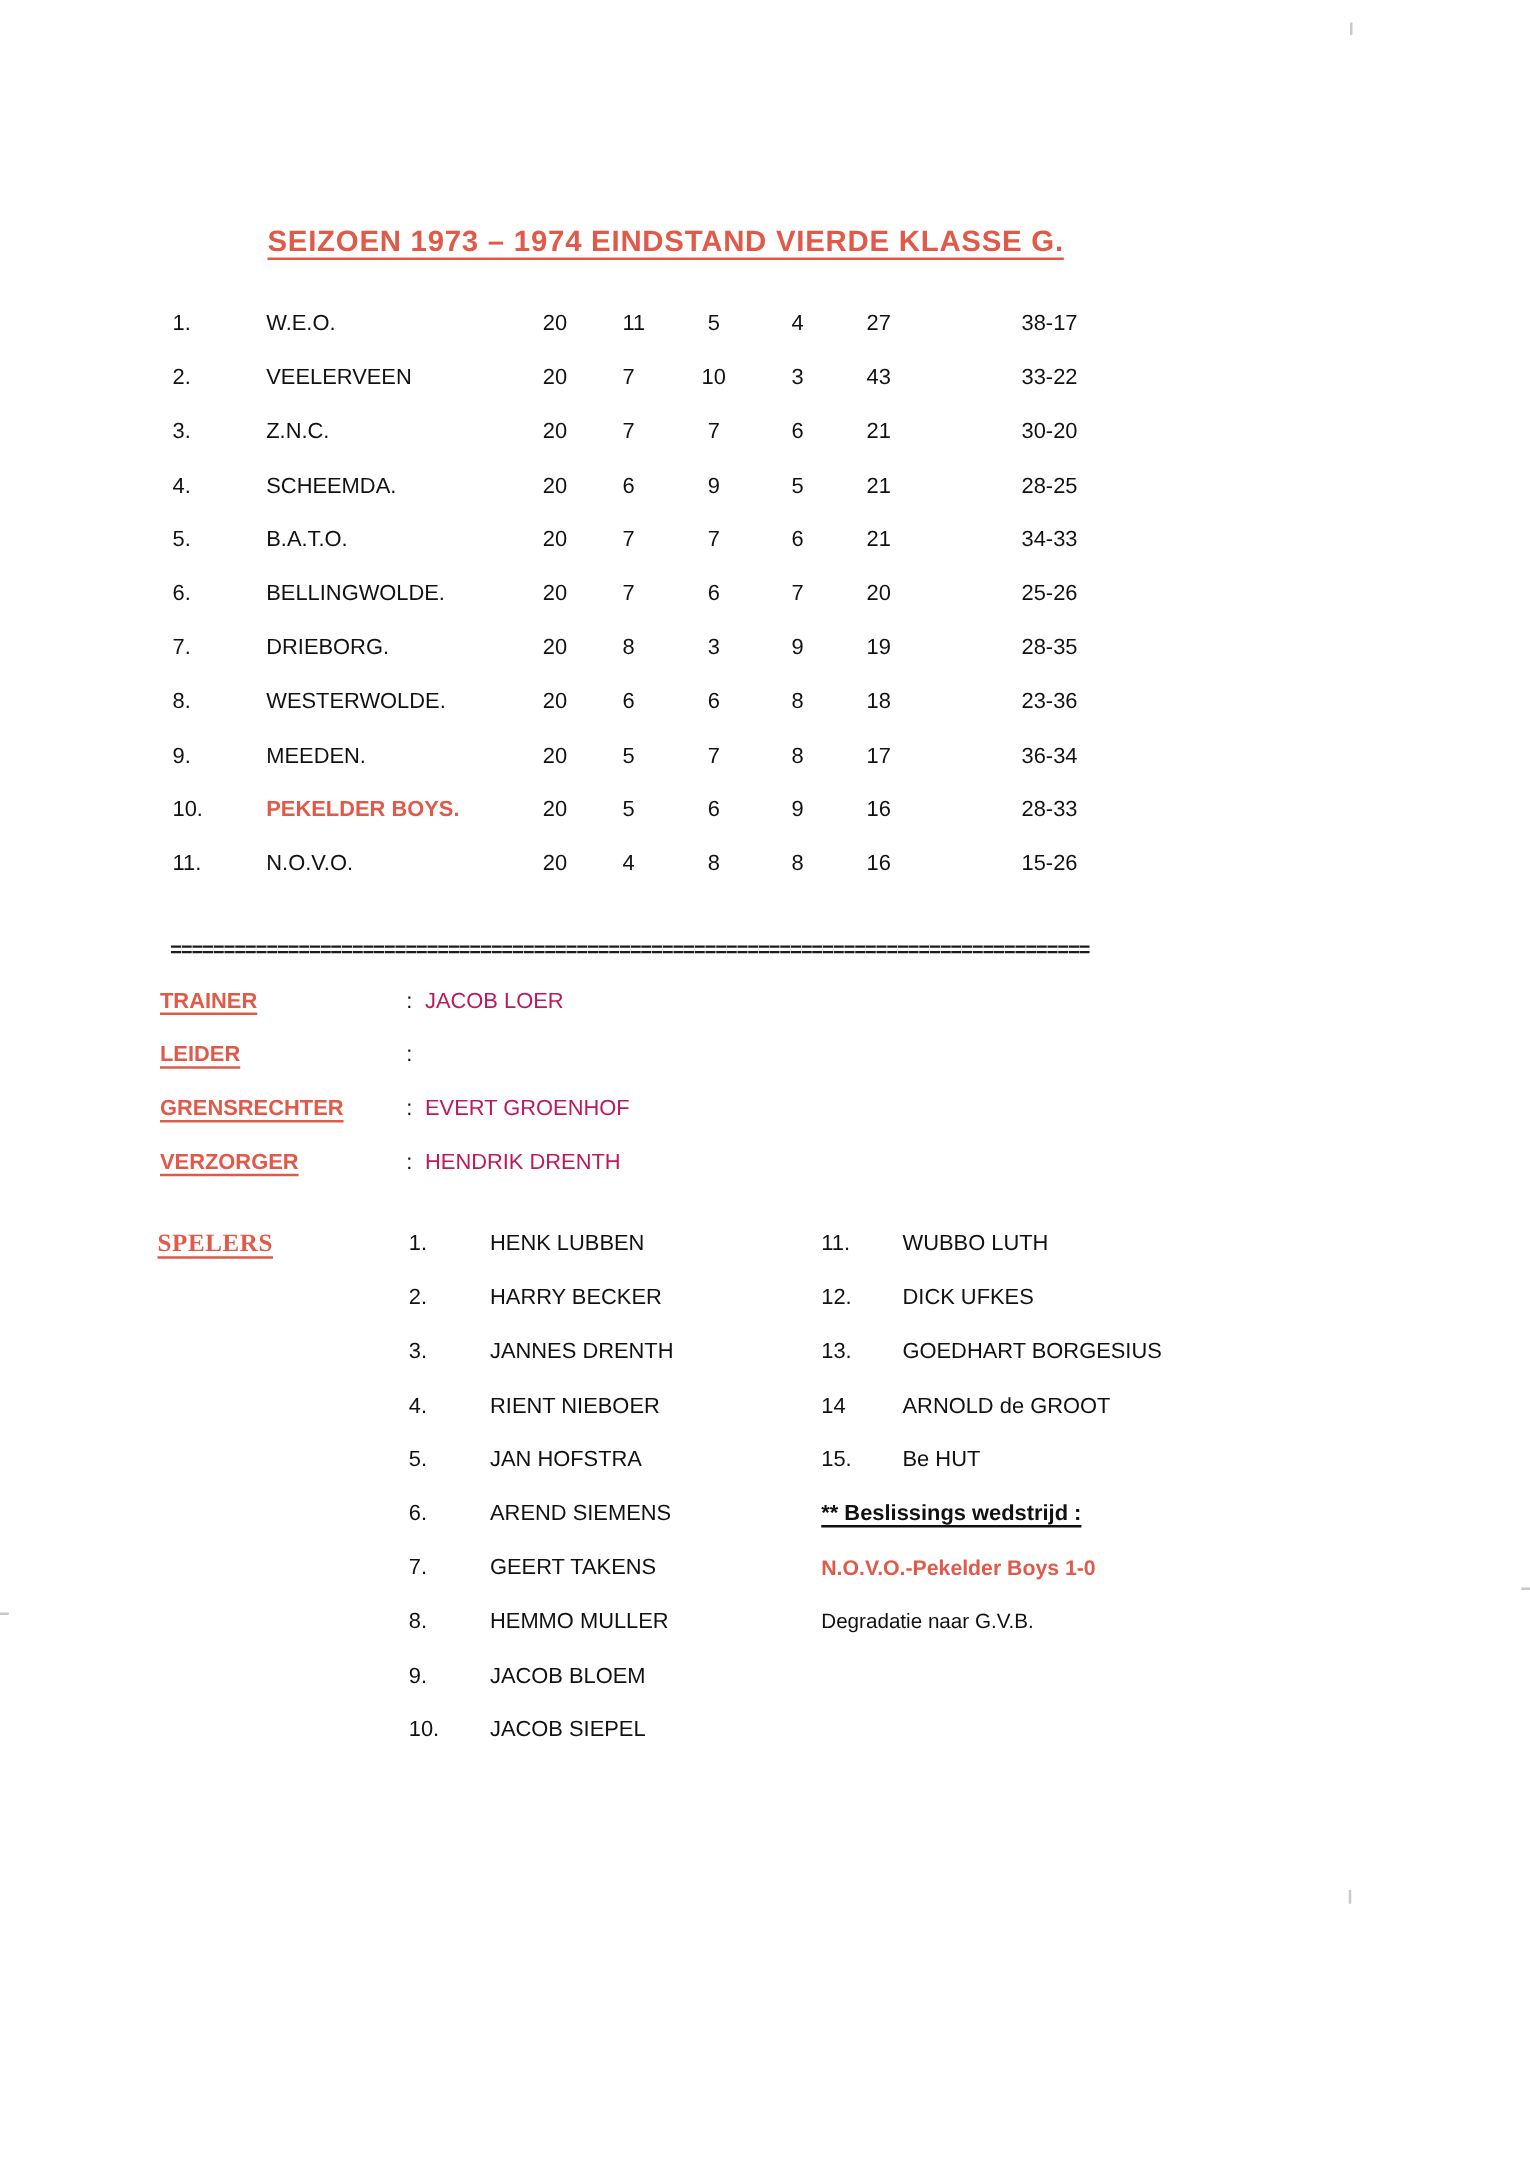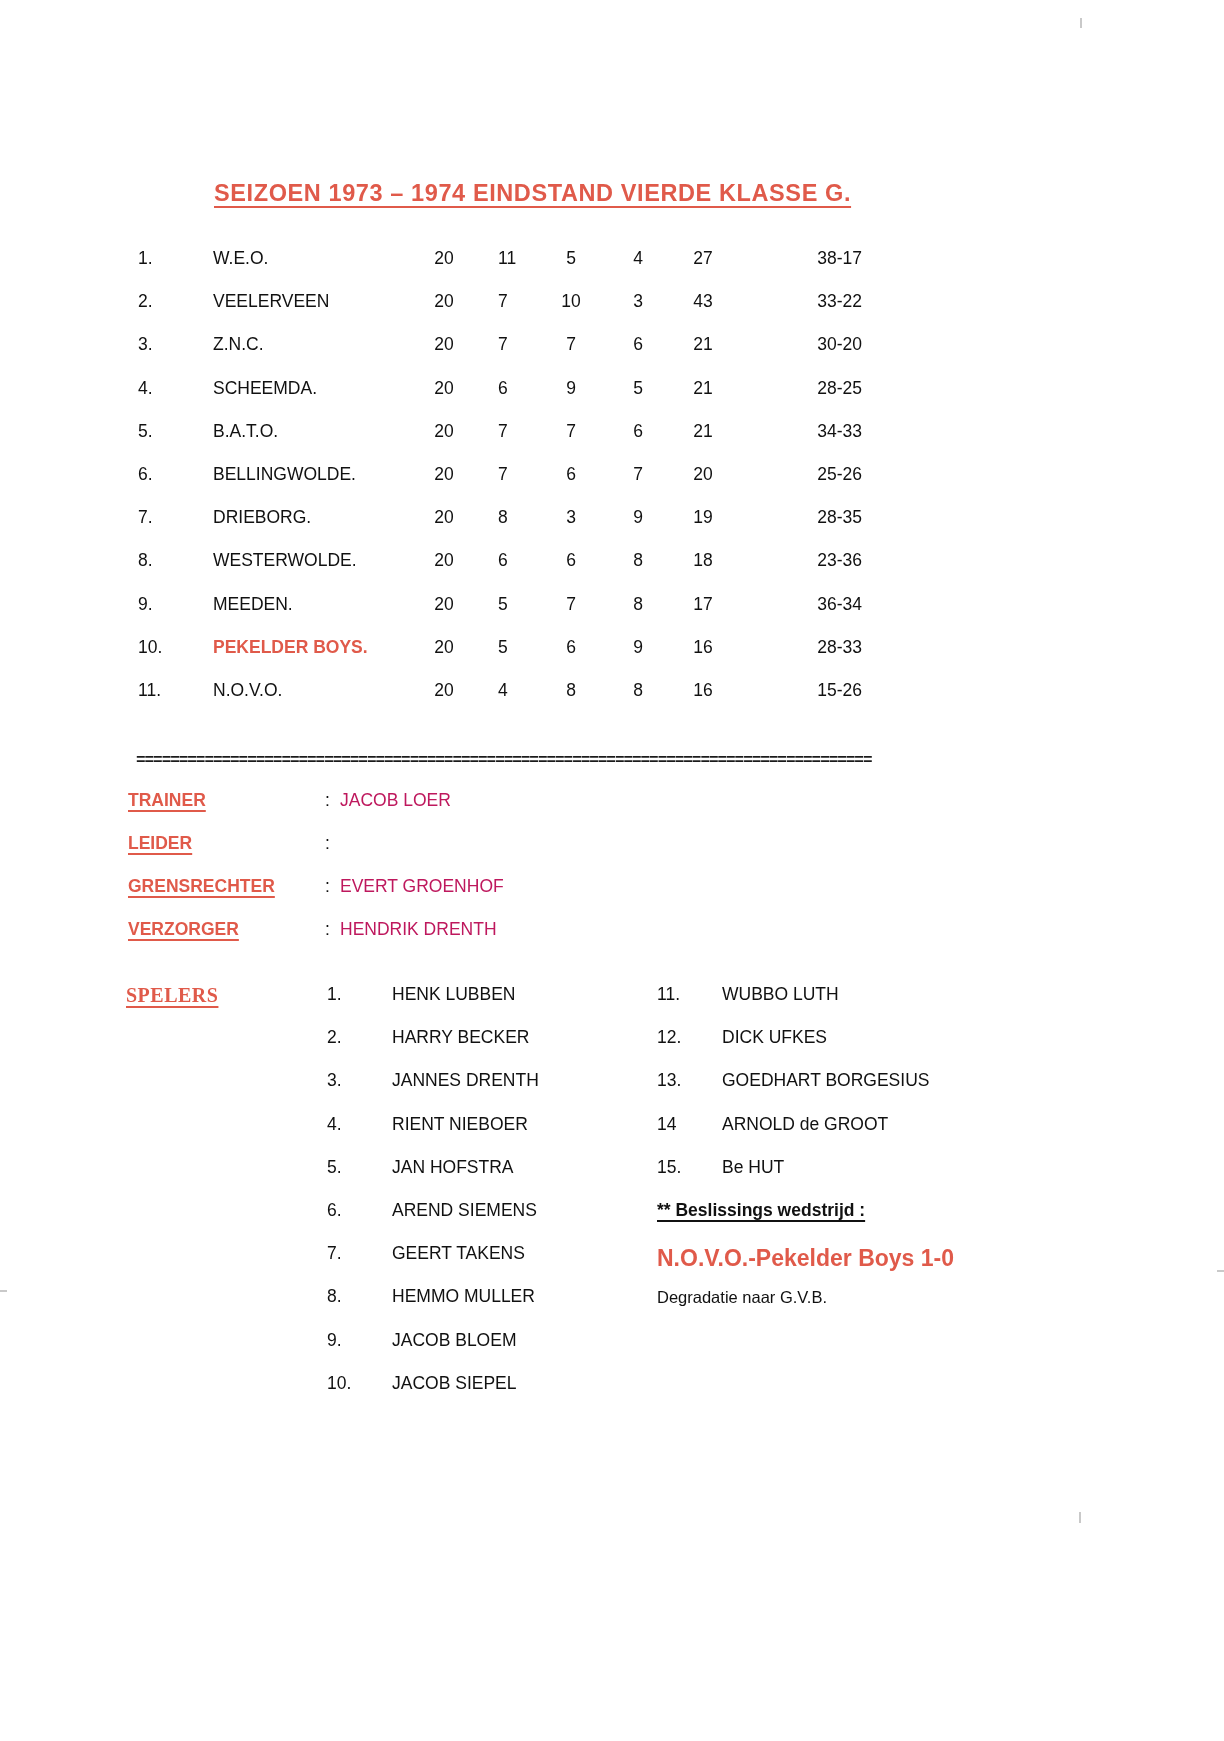--- a/index.html
+++ b/index.html
@@ -163,21 +163,21 @@
     color: #111;
     text-decoration: underline;
     text-underline-offset: 4px;
     text-decoration-thickness: 1.6px;
     white-space: nowrap;
   }
   .note-playoff-result {
     position: absolute;
     left: 657px;
     top: 1245px;
-    font-size: 23px;
+    font-size: 17px;
     font-weight: bold;
     color: #e05a4a;
     white-space: nowrap;
   }
   .note-relegation {
     position: absolute;
     left: 657px;
     top: 1288px;
     font-size: 16.5px;
     color: #111;

